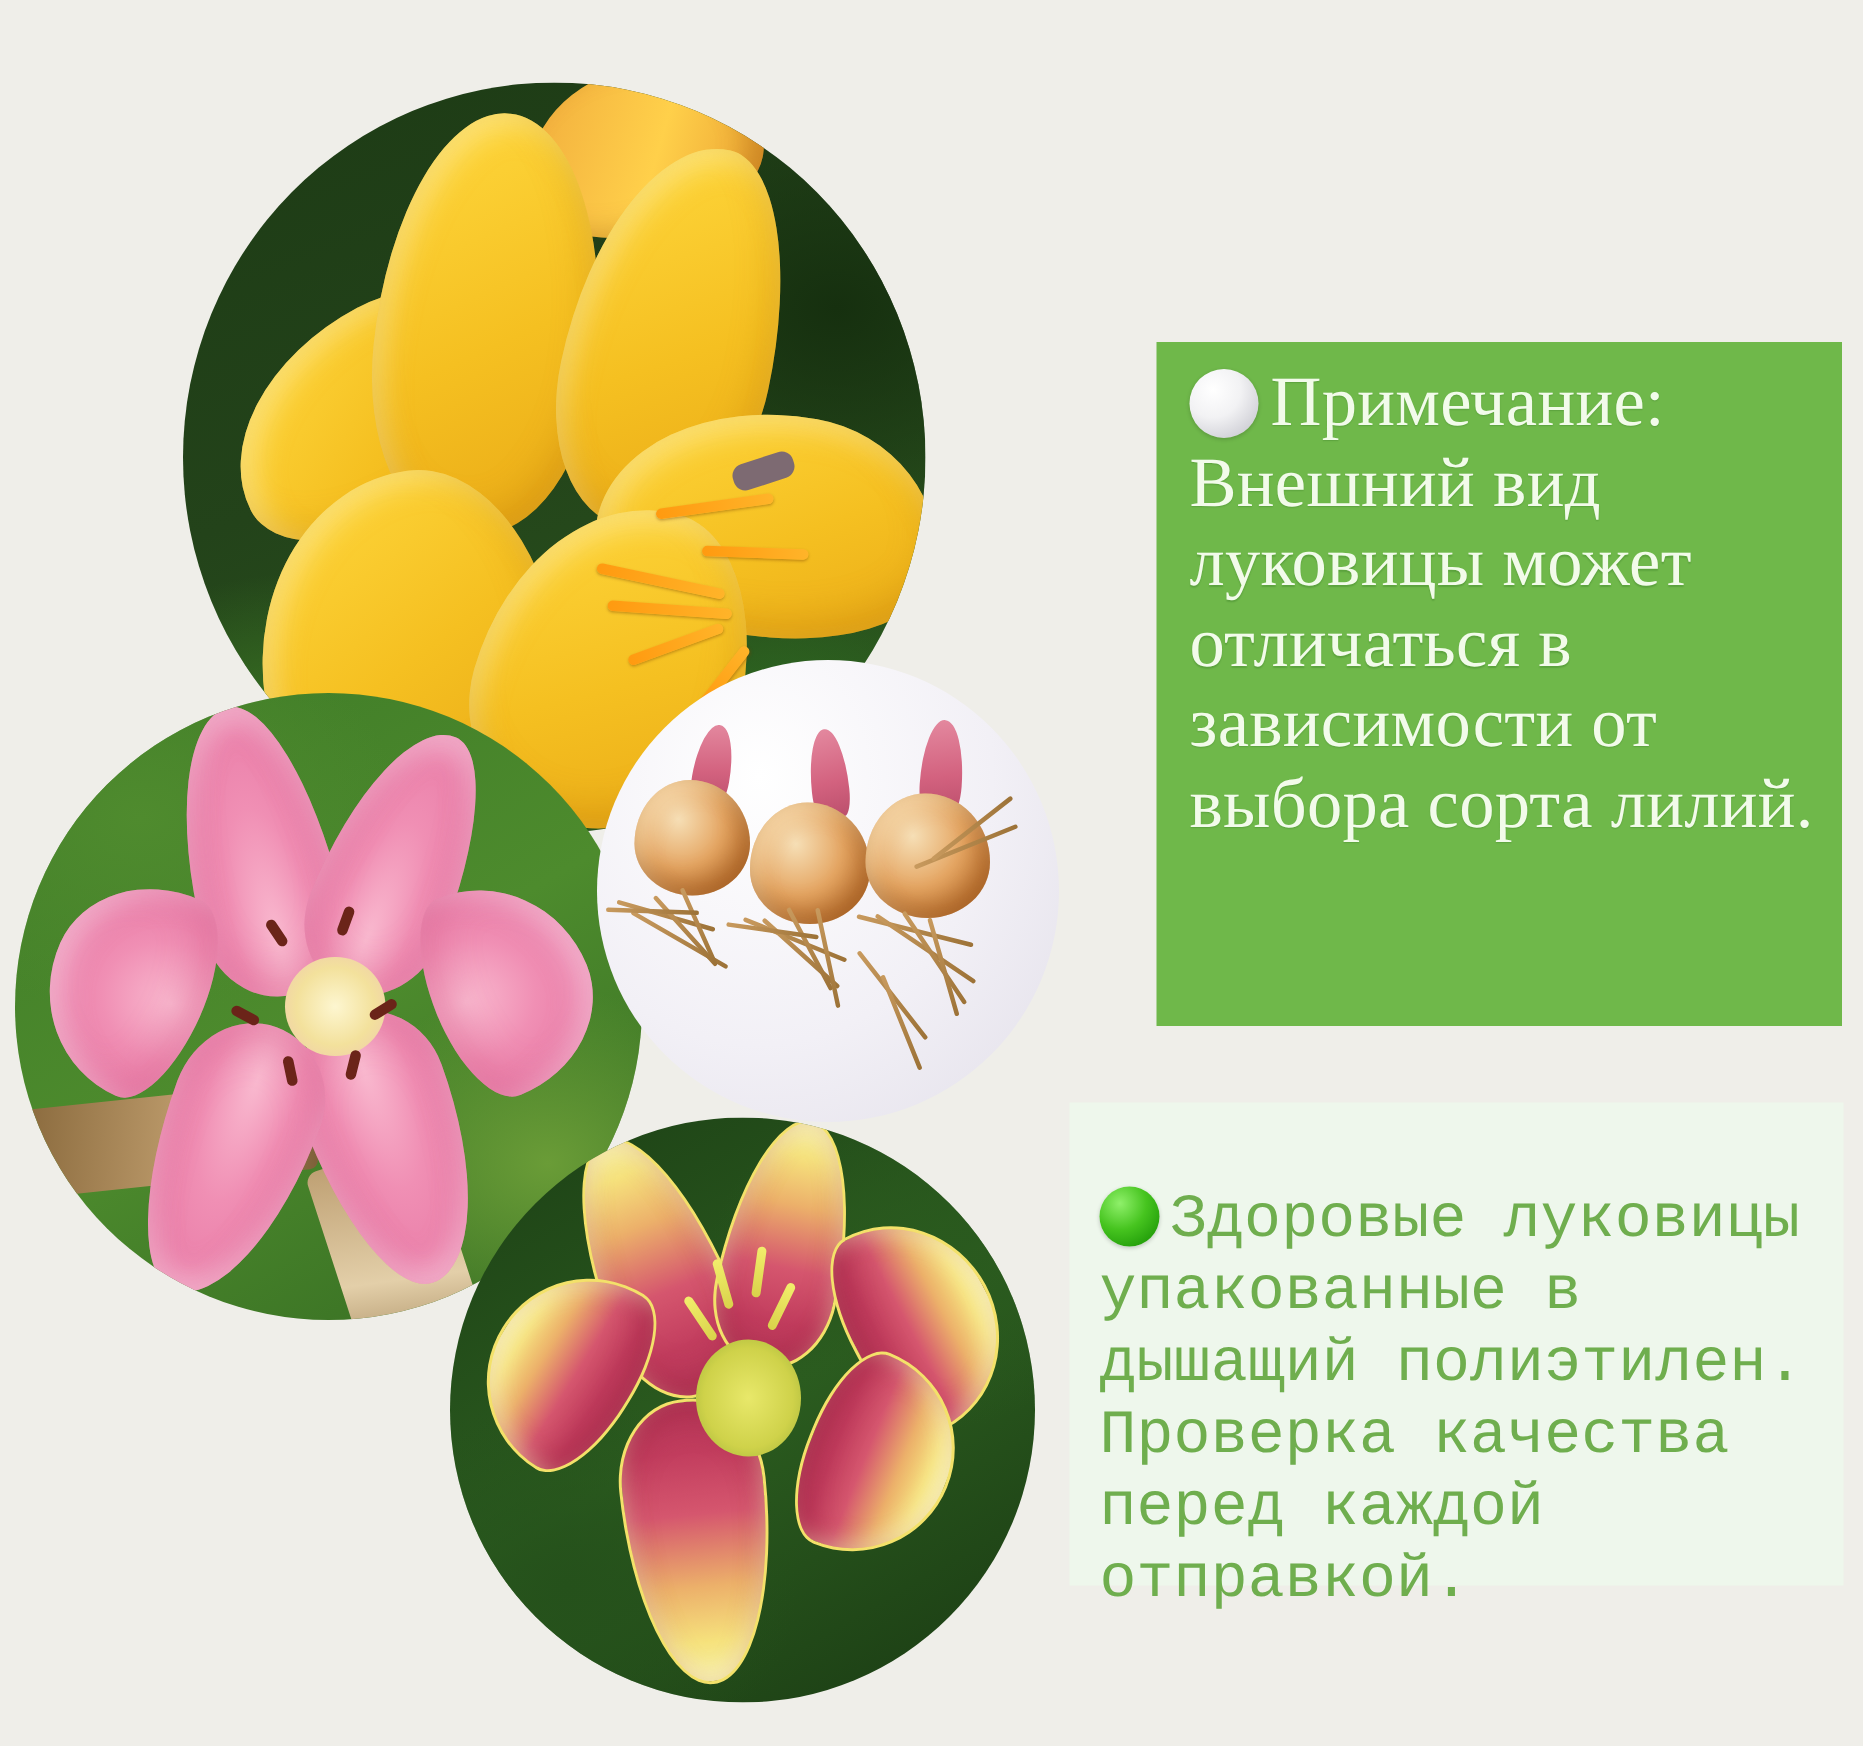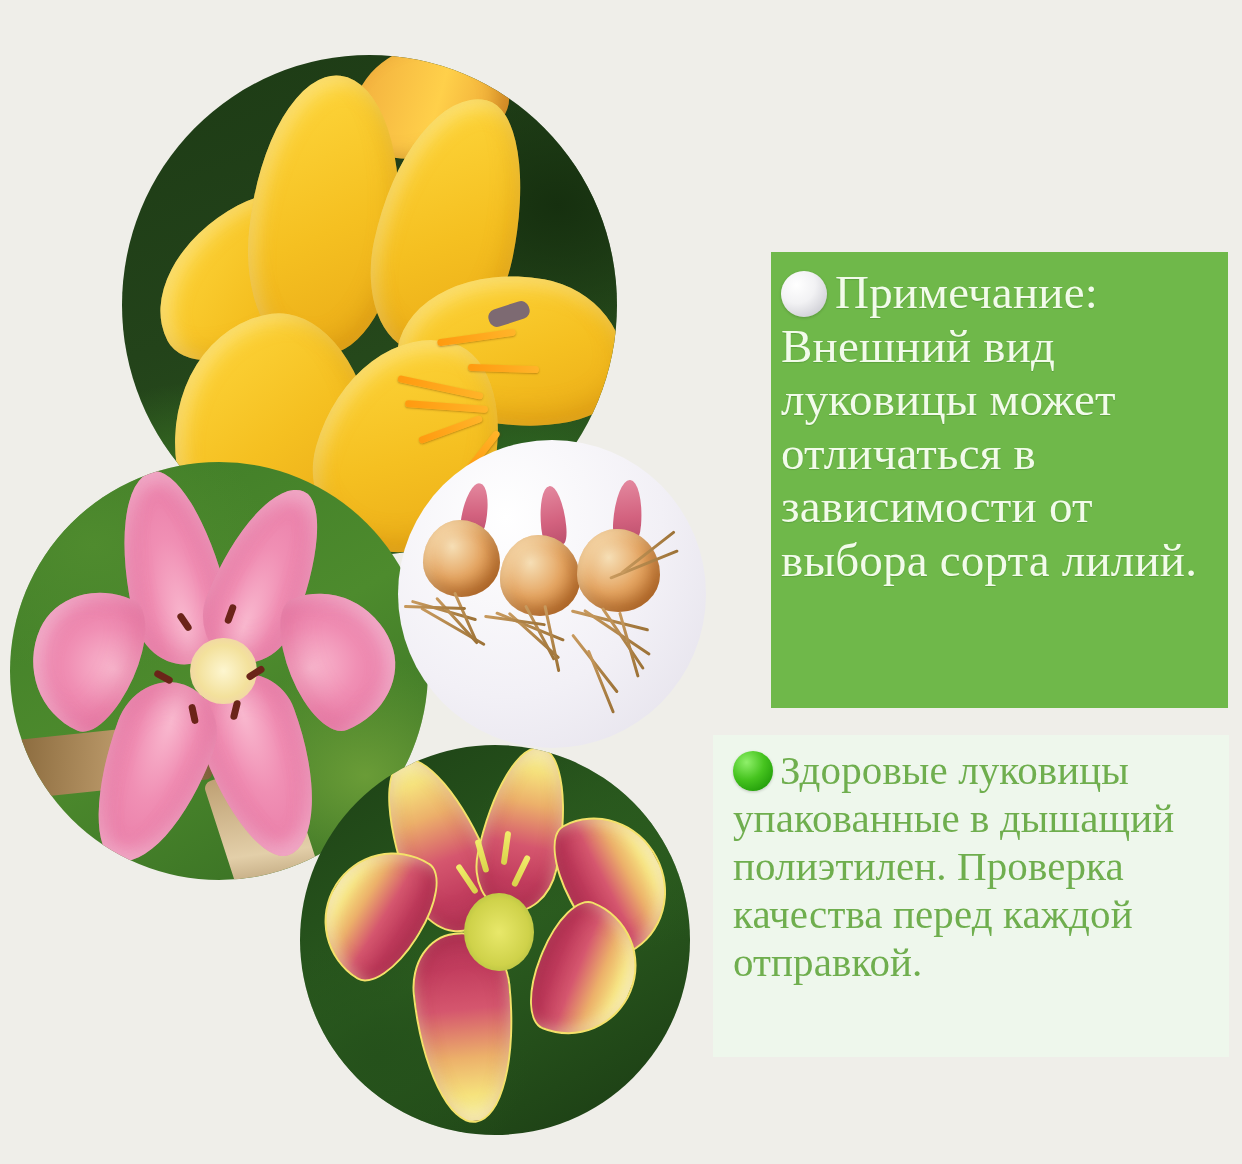--- a/index.html
+++ b/index.html
@@ -120,23 +120,23 @@
   .bc4{left:56%;top:46%;width:34%;height:24%;transform:rotate(112deg);}
   .bc5{left:30%;top:48%;width:24%;height:48%;transform:rotate(174deg);}
   .bc6{left:2%;top:30%;width:34%;height:24%;transform:rotate(-58deg);}
   .bc-center{position:absolute;left:42%;top:38%;width:18%;height:20%;
      background:radial-gradient(ellipse,#e8e86a 0%,#cfd24a 60%,#9cb037 100%);border-radius:50%;}
   .bc-stam{position:absolute;width:6px;height:34px;border-radius:3px;
      background:linear-gradient(180deg,#f2ee6c,#d9d24a);}
 
   
   .panel-green{
-    position:absolute;left:771px;top:252px;width:457px;height:456px;
+    position:absolute;left:771px;top:228px;width:457px;height:456px;
     background:#6FB84A;
-    padding:14px 18px 0 10px;
+    padding:14px 18px 0 22px;
     box-sizing:border-box;
   }
   .panel-green .ptext{
     color:#F2FBEA;
     font-family:"Liberation Serif", serif;
     font-size:47px;line-height:1.14;
     letter-spacing:.2px;
     text-shadow:0 1px 1px rgba(0,60,0,.18);
   }
   .bullet-gray{
@@ -147,23 +147,24 @@
   }
 
   .panel-light{
     position:absolute;left:713px;top:735px;width:516px;height:322px;
     background:#EEF7EC;
     padding:12px 16px 0 20px;
     box-sizing:border-box;
   }
   .panel-light .ptext{
     color:#6FAE4E;
-    font-family:Liberation Serif, serif;
+    font-family:Liberation Mono, monospace;
     font-size:41px;line-height:1.17;
     letter-spacing:.1px;
+    margin-top:44px;
   }
   .bullet-green{
     display:inline-block;vertical-align:-7px;
     width:40px;height:40px;border-radius:50%;margin-right:7px;
     background:radial-gradient(circle at 34% 28%, #8ff06a 0%, #46c41f 45%, #1f9a08 85%, #157a05 100%);
     box-shadow:0 1px 3px rgba(0,0,0,.2);
   }
 </style>
 </head>
 <body>

